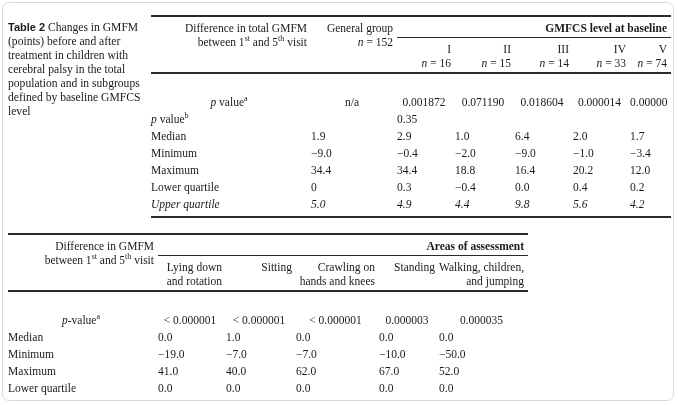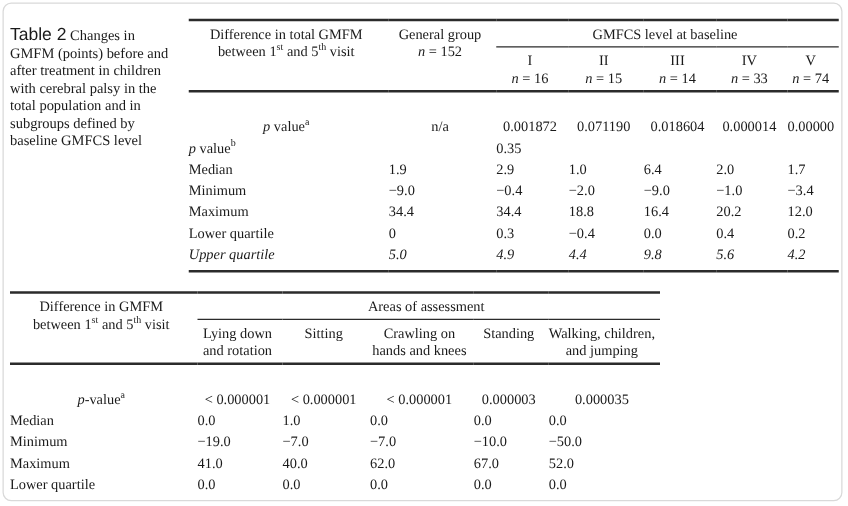--- a/index.html
+++ b/index.html
@@ -30,41 +30,41 @@
   .caption {
     width: 134px;
     margin-right: 9px;
     flex: 0 0 auto;
     font-size: 11.6px;
     line-height: 14px;
     padding-top: 5px;
   }
   .caption b {
     font-family: "Liberation Sans", sans-serif;
-    font-size: 14px;
-    font-weight: normal;
+    font-size: 11px;
+    font-weight: bold;
   }
   table {
     border-collapse: collapse;
     table-layout: fixed;
     width: 520px;
     flex: 0 0 auto;
     font-size: 11.5px;
     border-top: 2px solid #2b2b2b;
     border-bottom: 2px solid #2b2b2b;
   }
   thead th {
     font-weight: normal;
-    text-align: center;
+    text-align: right;
     vertical-align: top;
     padding: 4px 4px 2px 0;
     line-height: 14px;
     white-space: normal;
   }
-  th.spanner { border-bottom: 1px solid #2b2b2b; }
+  th.spanner { border-bottom: 1px solid #2b2b2b; font-weight: bold; }
   tbody { border-top: 2px solid #2b2b2b; }
   tbody td {
     text-align: left;
     vertical-align: top;
     padding: 0 4px 0 0;
     line-height: 17px;
     white-space: nowrap;
   }
   tbody tr:first-child td { padding-top: 20px; text-align: center; }
   tbody tr:last-child td { padding-bottom: 3px; font-style: italic; }

